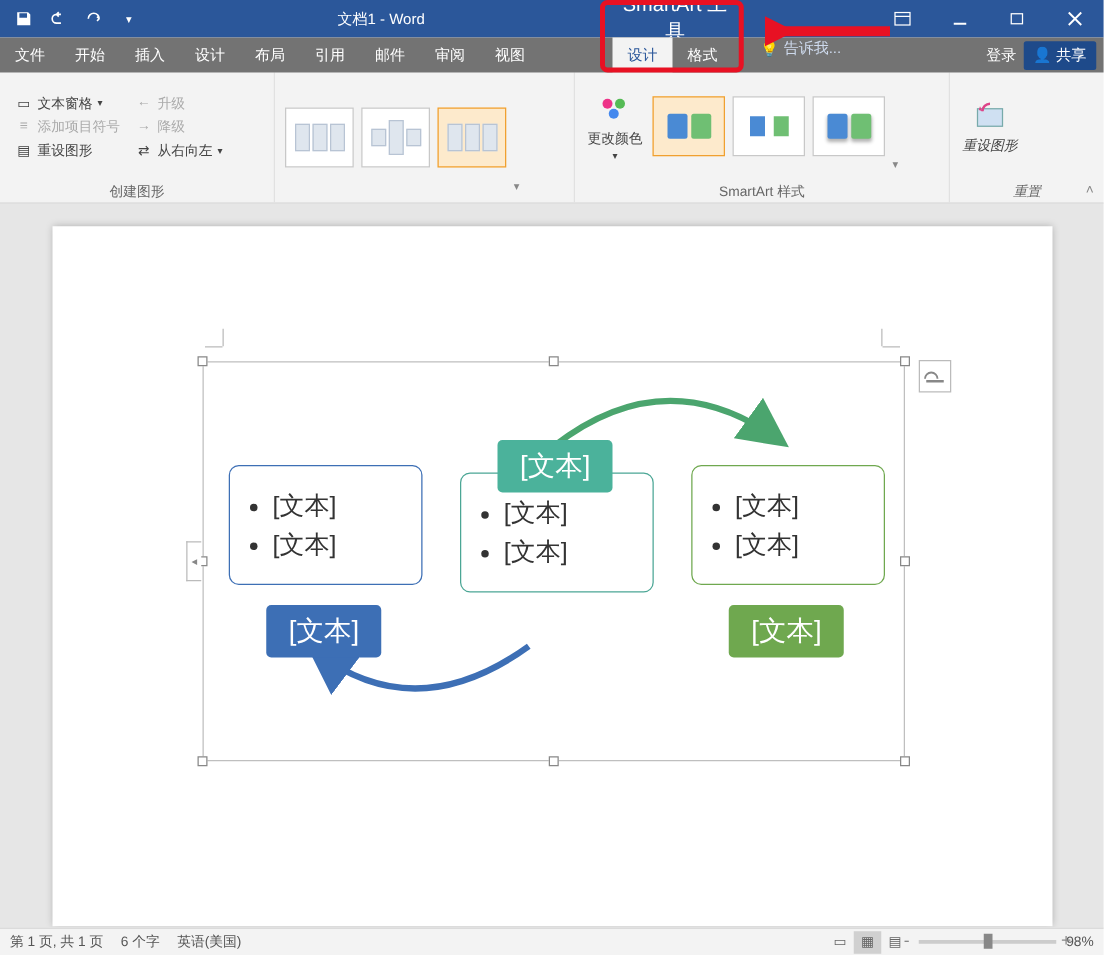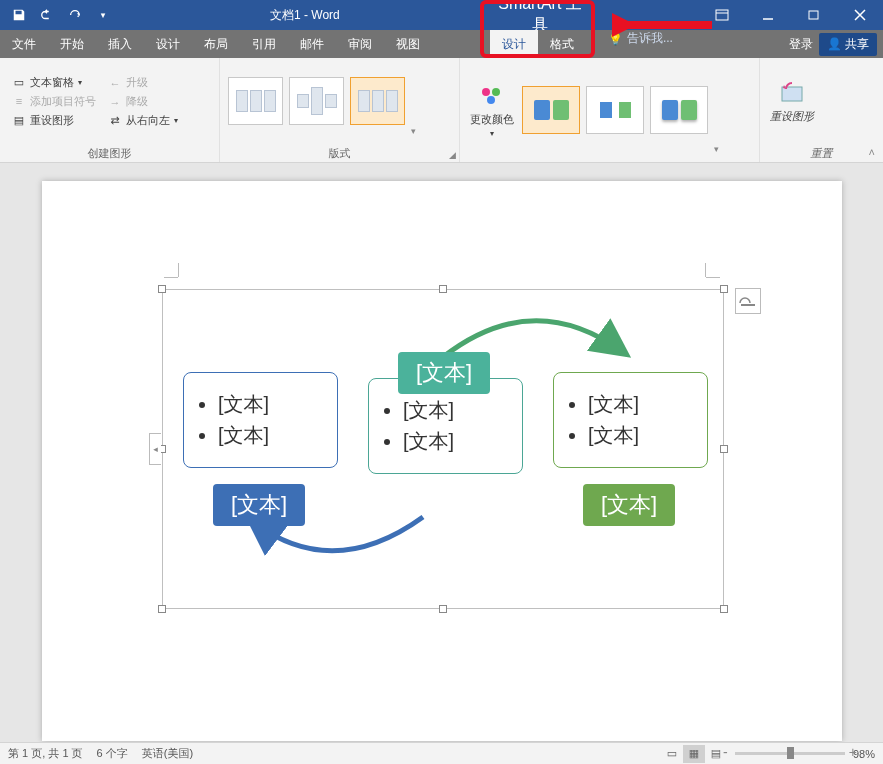--- a/index.html
+++ b/index.html
@@ -226,24 +226,20 @@
           <div class="mini-box" style="height:28px;"></div>
           <div class="mini-box" style="height:14px;"></div>
         </div>
       <div class="layout-thumb selected">
           <div class="mini-box"></div>
           <div class="mini-box"></div>
           <div class="mini-box"></div>
         </div>
       <div style="font-size:9px;color:#888; align-self:flex-end; padding-bottom:4px;">▾</div>
     </div>
-    <div class="ribbon-group-label">
-        <span>版式</span>
-        <span class="launcher">◢</span>
-      </div>
   </div>
 
   <div class="ribbon-group" style="width:300px;">
     <div class="ribbon-group-content" style="gap:6px;">
       <div class="big-btn">
         <svg width="28" height="28" viewBox="0 0 28 28">
             <circle cx="8" cy="10" r="4" fill="#e38"></circle>
             <circle cx="18" cy="10" r="4" fill="#5b5"></circle>
             <circle cx="13" cy="18" r="4" fill="#48e"></circle>
           </svg>
@@ -257,20 +253,21 @@
       <div class="style-thumb">
           <div class="sbox" style="background:#4a8ad4;border:2px solid #fff;"></div>
           <div class="sbox" style="background:#6fbf73;border:2px solid #fff;"></div>
         </div>
       <div class="style-thumb">
           <div class="sbox" style="background:#4a8ad4;box-shadow:0 2px 3px rgba(0,0,0,0.3);"></div>
           <div class="sbox" style="background:#6fbf73;box-shadow:0 2px 3px rgba(0,0,0,0.3);"></div>
         </div>
       <div style="font-size:9px;color:#888; align-self:flex-end; padding-bottom:4px;">▾</div>
     </div>
+    <div class="ribbon-group-label">SmartArt 样式</div>
   </div>
 
   <div class="ribbon-group" style="flex:1; border-right:none; position:relative;font-style:italic;">
     <div class="ribbon-group-content">
       <div class="big-btn">
         <svg width="28" height="28" viewBox="0 0 28 28">
             <rect x="4" y="8" width="20" height="14" fill="#cfe0f2" stroke="#7aa"></rect>
             <path d="M14 4a6 6 0 00-6 6" fill="none" stroke="#d48" stroke-width="2"></path>
             <path d="M8 10l-3-1 1-3" fill="#d48"></path>
           </svg>

